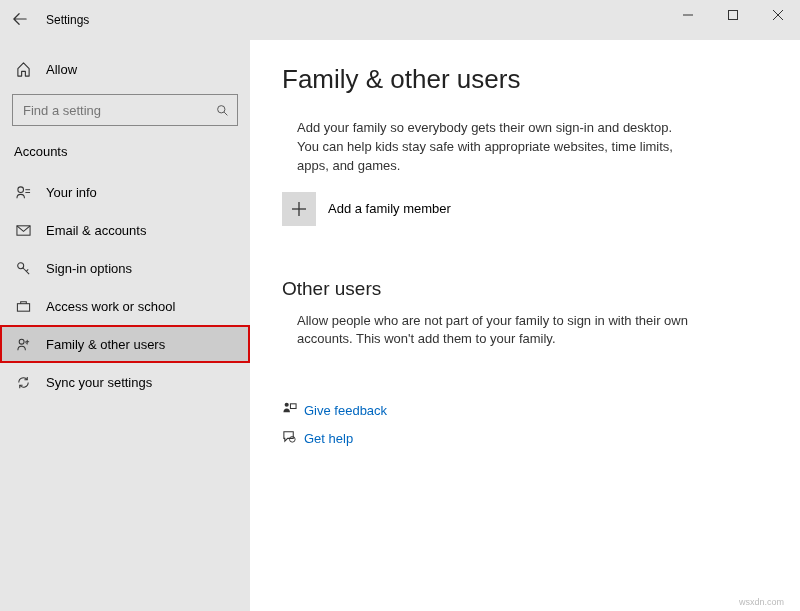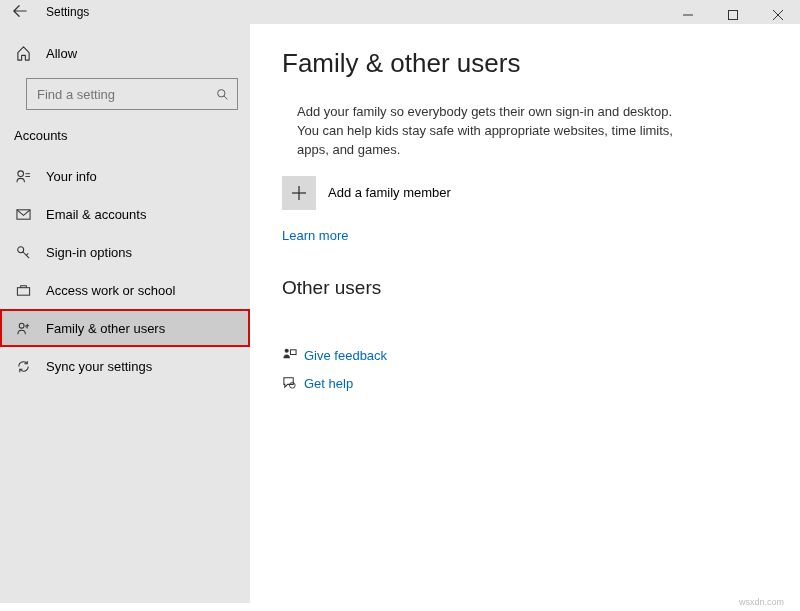--- a/index.html
+++ b/index.html
@@ -8,21 +8,21 @@
     font-family: "Segoe UI", Arial, sans-serif;
     font-size: 13px;
     color: #000;
     background: #fff;
     width: 800px;
     height: 611px;
     overflow: hidden;
     position: relative;
   }
   .titlebar {
-    height: 24px;
+    height: 40px;
     background: #e6e6e6;
     display: flex;
     align-items: center;
     position: relative;
   }
   .back-btn {
     width: 40px;
     text-align: center;
     font-size: 15px;
     cursor: pointer;
@@ -75,21 +75,20 @@
   .icon {
     width: 18px;
     display: inline-flex;
     justify-content: center;
     margin-right: 14px;
     font-size: 14px;
     color: #333;
   }
   .search-wrap {
     padding: 6px 12px 12px 12px;
-    margin-left: 14px;
   }
   .search-box {
     border: 1px solid #888;
     background: #e6e6e6;
     height: 32px;
     display: flex;
     align-items: center;
     padding: 0 8px;
   }
   .search-box input {
@@ -313,25 +312,25 @@
     <div class="tile-row">
       <div class="plus-tile">
         <svg width="16" height="16" viewBox="0 0 16 16">
             <line x1="8" y1="1" x2="8" y2="15" stroke="#333" stroke-width="1.3"></line>
             <line x1="1" y1="8" x2="15" y2="8" stroke="#333" stroke-width="1.3"></line>
           </svg>
       </div>
       <span>Add a family member</span>
     </div>
 
-    <div class="link">Learn more</div>
 
     <div class="spacer-lg"></div>
 
     <h2>Other users</h2>
+    <p class="desc">Allow people who are not part of your family to sign in with their own accounts. This won't add them to your family.</p>
 
 
     <div class="spacer-md"></div>
 
     <div class="help-row">
       <span class="hicon">
         <svg width="15" height="15" viewBox="0 0 16 16">
             <circle cx="5" cy="4" r="2.2" fill="#333"></circle>
             <path d="M1.5 12c0-2.5 1.5-4 3.5-4s3.5 1.5 3.5 4z" fill="#333"></path>
             <rect x="9" y="3" width="6" height="5" fill="none" stroke="#333" stroke-width="1.1"></rect>

